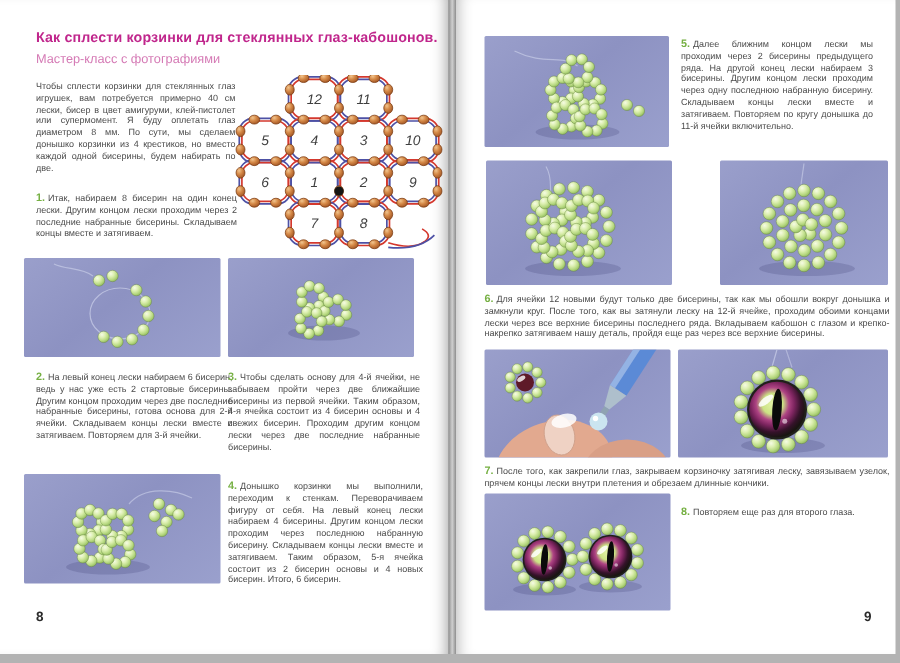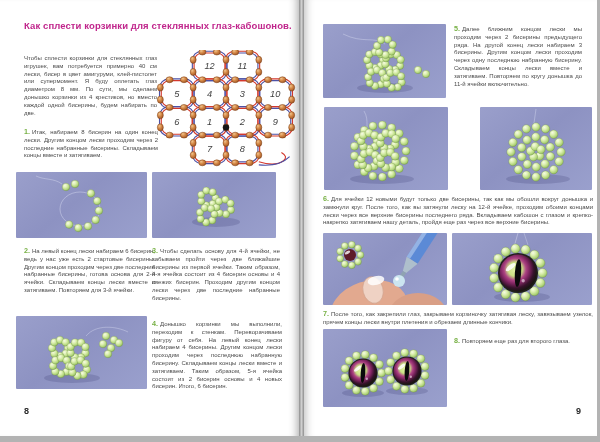--- a/index.html
+++ b/index.html
@@ -69,20 +69,21 @@
     </radialGradient>
   </defs>
 </svg>
 
 <div class="stage">
 
   <div class="gutter"></div>
 
   <div class="page left">
     <h1 class="title">Как сплести корзинки для стеклянных глаз-кабошонов.</h1>
+    <h2 class="subtitle">Мастер-класс с фотографиями</h2>
     <p class="body intro">Чтобы сплести корзинки для стеклянных глаз игрушек, вам потребуется примерно 40 см лески, бисер в цвет амигуруми, клей-пистолет или супермомент. Я буду оплетать глаз диаметром 8 мм. По сути, мы сделаем донышко корзинки из 4 крестиков, но вместо каждой одной бисерины, будем набирать по две.</p>
 
     <div class="diagram">
       <svg id="diagram-svg" viewBox="0 0 132 116">
           <rect x="33.2" y="1.2" width="33.6" height="28.6" rx="9" ry="9" fill="none" stroke="#4d51a5" stroke-width="1.1"></rect>
           <rect x="34.9" y="2.9" width="30.2" height="25.2" rx="8" ry="8" fill="none" stroke="#d4382e" stroke-width="1.1"></rect>
           <rect x="65.2" y="1.2" width="33.6" height="28.6" rx="9" ry="9" fill="none" stroke="#d4382e" stroke-width="1.1"></rect>
           <rect x="66.9" y="2.9" width="30.2" height="25.2" rx="8" ry="8" fill="none" stroke="#4d51a5" stroke-width="1.1"></rect>
           <rect x="1.2" y="28.2" width="33.6" height="28.6" rx="9" ry="9" fill="none" stroke="#4d51a5" stroke-width="1.1"></rect>
           <rect x="2.9" y="29.9" width="30.2" height="25.2" rx="8" ry="8" fill="none" stroke="#d4382e" stroke-width="1.1"></rect>

